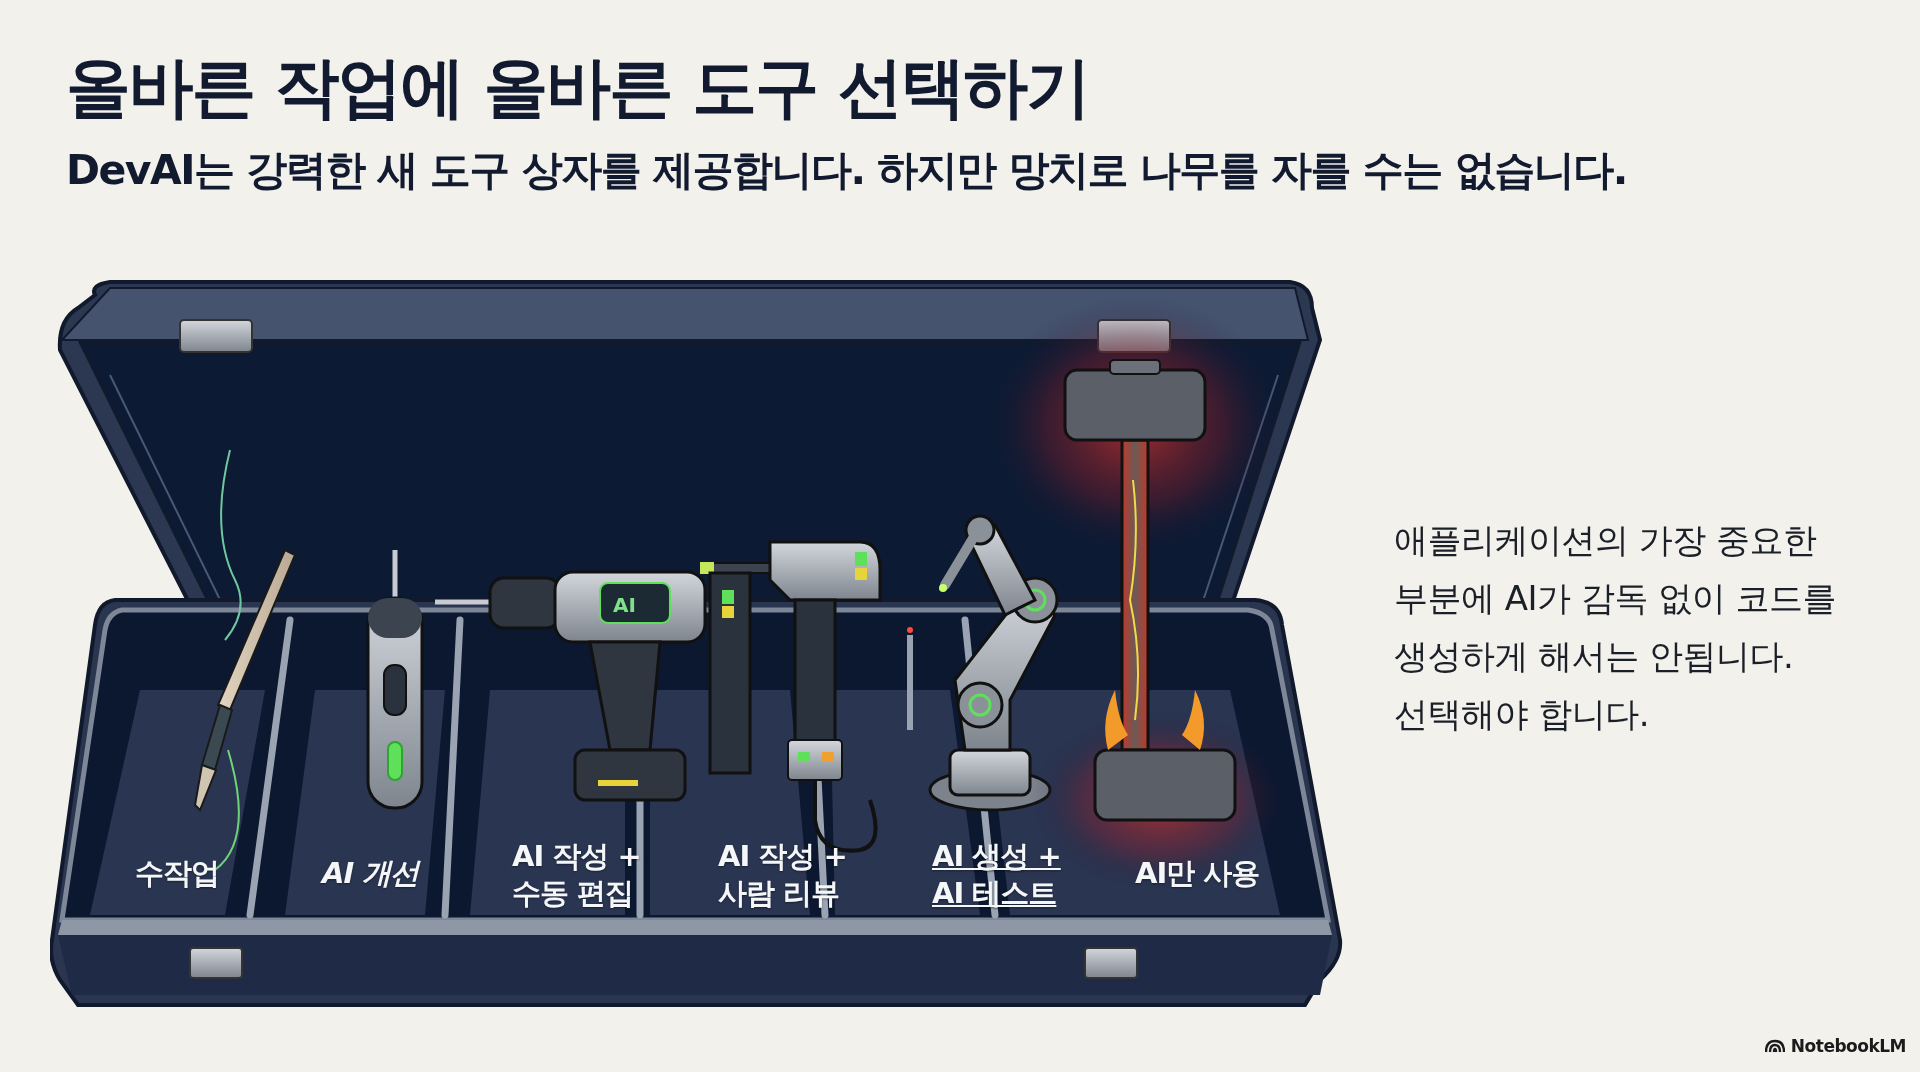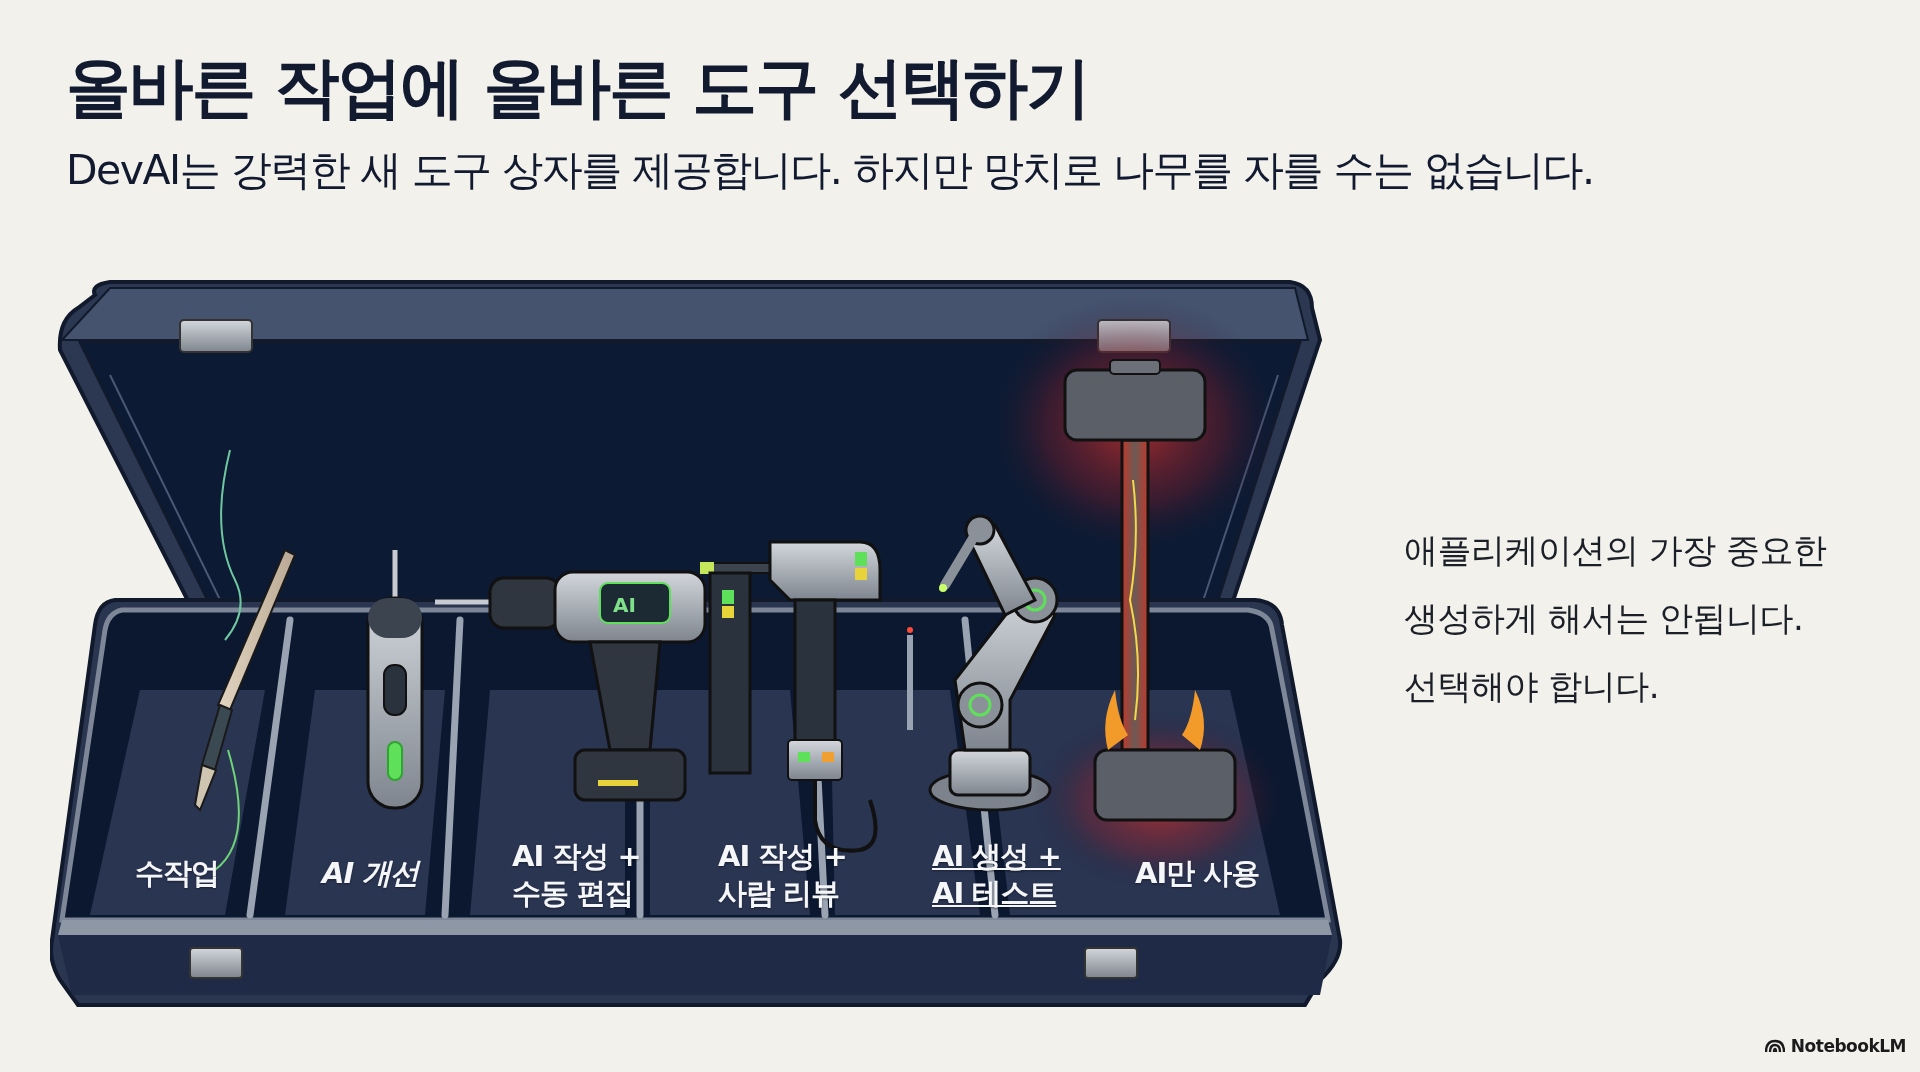--- a/index.html
+++ b/index.html
@@ -11,39 +11,39 @@
     position: relative;
   }
   .title {
     position: absolute; left: 66px; top: 52px;
     font-size: 66px; font-weight: bold; letter-spacing: -2px;
     color: #121a30; margin: 0; line-height: 1.1;
     transform: scaleX(0.98); transform-origin: left;
   }
   .subtitle {
     position: absolute; left: 66px; top: 146px;
-    font-size: 41px; font-weight: normal; letter-spacing: -1.5px;
+    font-size: 41px; font-weight: bold; letter-spacing: -1.5px;
     color: #121a30; margin: 0; line-height: 1.2; white-space: nowrap;
   }
   .illustration {
     position: absolute; left: 50px; top: 280px; width: 1300px; height: 730px;
   }
   .illustration svg { width: 100%; height: 100%; display: block; }
   .tray-label {
     position: absolute; color: #f4f6f8; font-weight: bold;
     font-size: 29px; line-height: 37px; text-align: left;
     letter-spacing: -1px; white-space: nowrap;
     text-shadow: 0 1px 2px rgba(0,0,0,0.4);
   }
   .side-note {
     position: absolute; left: 1388px; top: 508px; width: 500px;
     font-size: 34px; line-height: 52px; color: #1b1f27;
     letter-spacing: -0.5px;
   }
-  .side-note p { margin: 16px; white-space: nowrap; }
+  .side-note p { margin: 6px; white-space: nowrap; }
   .brand {
     position: absolute; right: 14px; bottom: 16px;
     display: flex; align-items: center; gap: 6px;
     font-size: 17px; font-weight: bold; color: #1b1b1b; letter-spacing: -0.5px; margin-top: 48px;
   }
   .brand svg { width: 20px; height: 14px; }
 </style>
 </head>
 <body>
 
@@ -201,20 +201,21 @@
     <div>AI 생성 +</div>
     <div>AI 테스트</div>
   </div>
   <div class="tray-label" style="left:1085px; top:575px;">
     <div>AI만 사용</div>
   </div>
 </div>
 
 <div class="side-note">
   <p>애플리케이션의 가장 중요한</p>
+  <p>부분에 AI가 감독 없이 코드를</p>
   <p>생성하게 해서는 안됩니다.</p>
   <p>선택해야 합니다.</p>
 </div>
 
 <div class="brand">
   <svg viewBox="0 0 20 14">
     <path d="M1 13 Q1 2 10 2 Q19 2 19 13" fill="none" stroke="#1b1b1b" stroke-width="2.4"></path>
     <path d="M5 13 Q5 6 10 6 Q15 6 15 13" fill="none" stroke="#1b1b1b" stroke-width="2.4"></path>
     <path d="M9 13 Q9 10 10 10 Q11 10 11 13" fill="none" stroke="#1b1b1b" stroke-width="2.4"></path>
   </svg>

